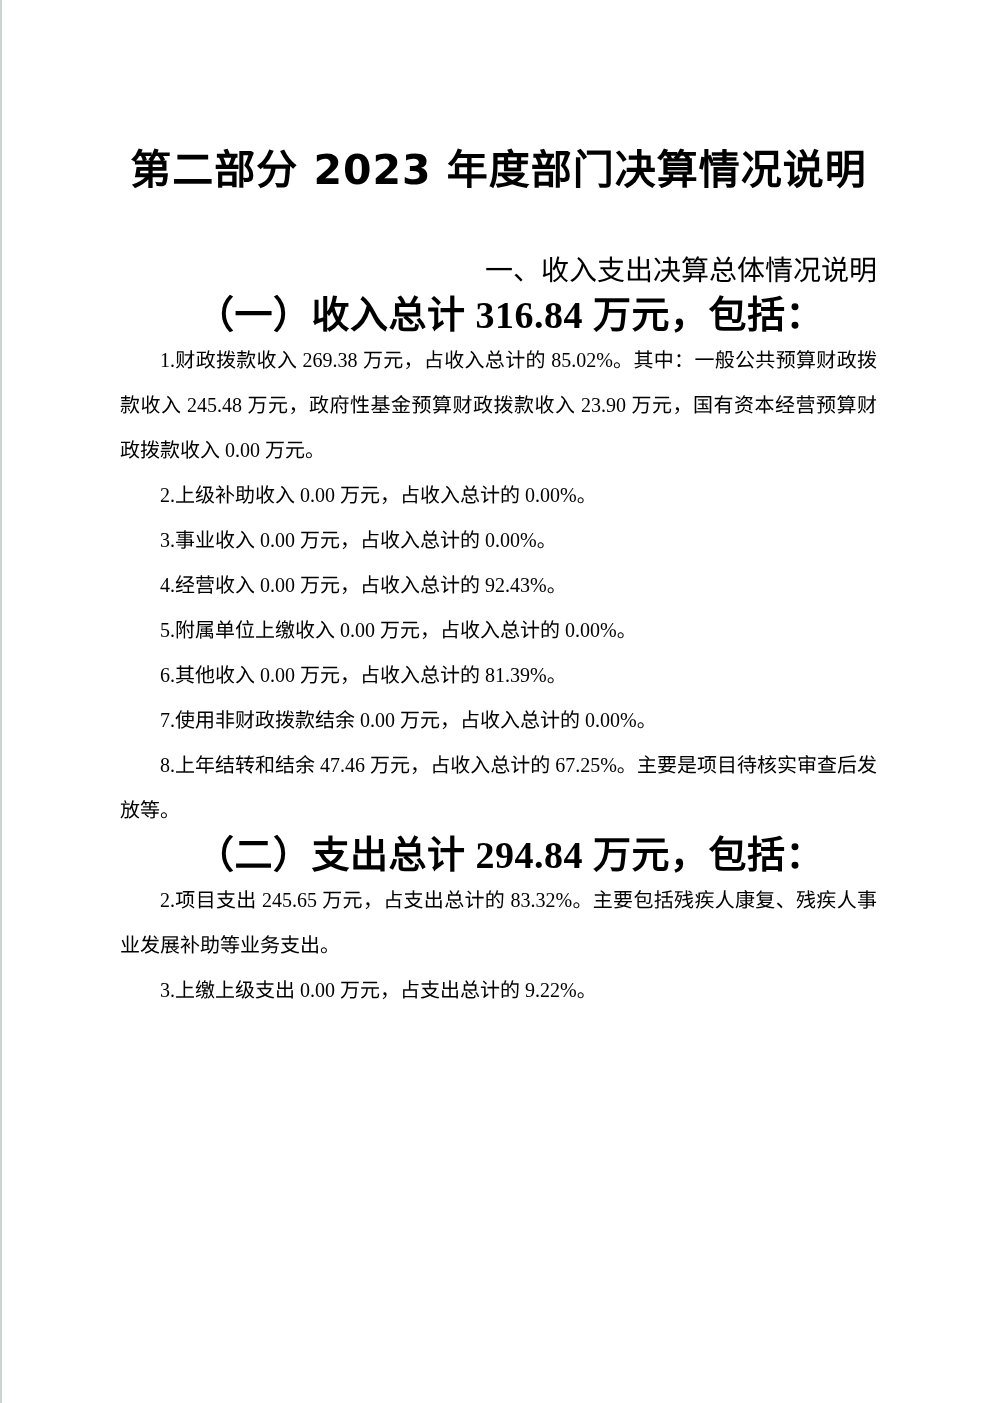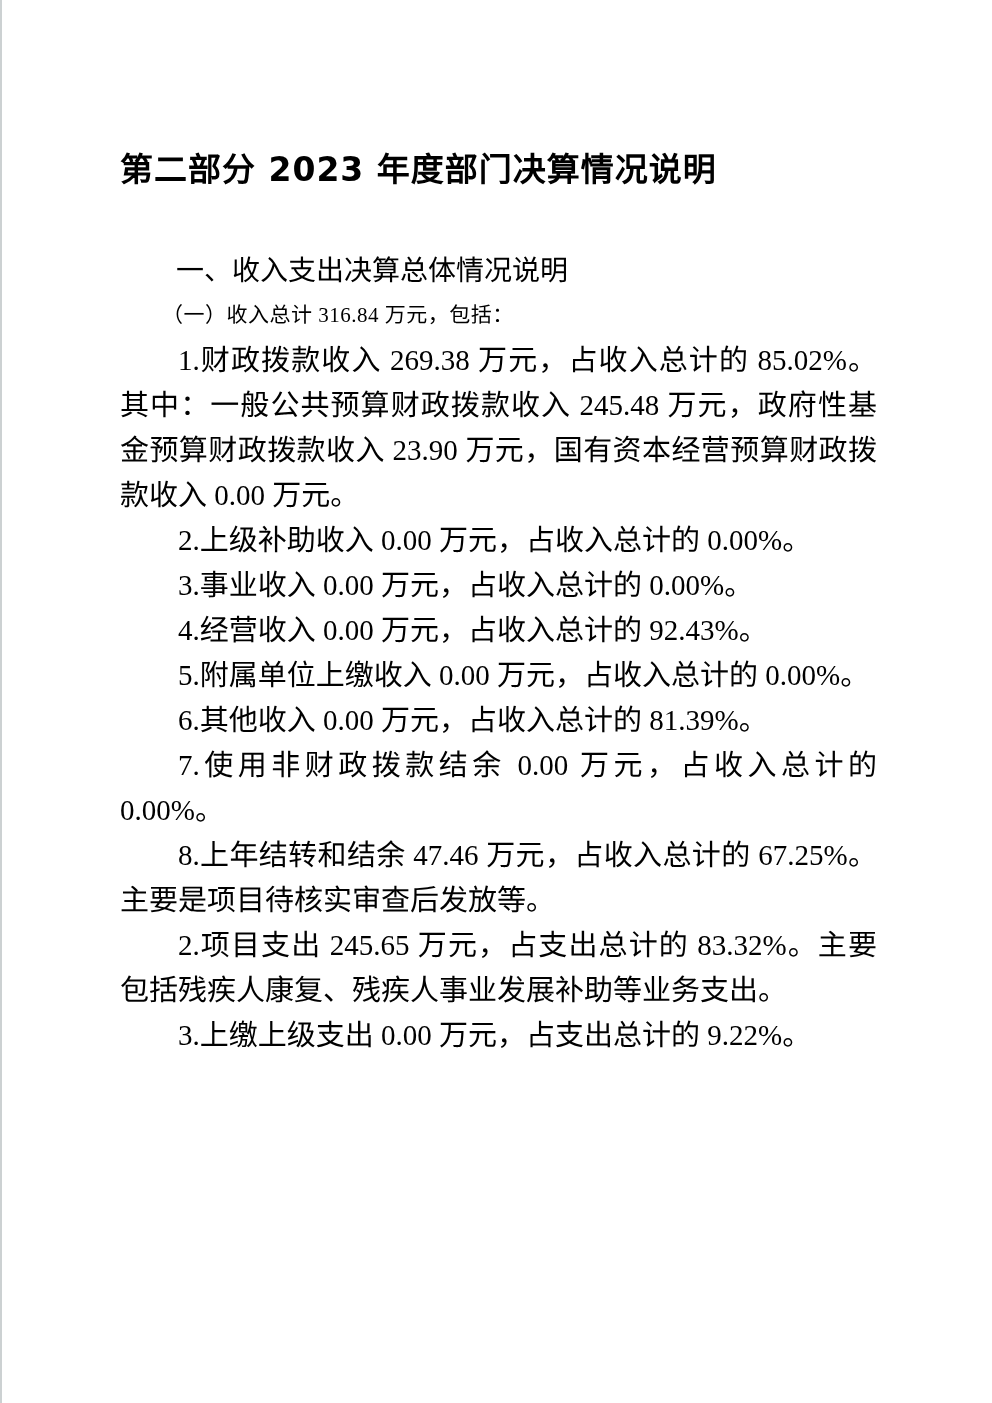--- a/index.html
+++ b/index.html
@@ -30,48 +30,49 @@
   .page-content {
     position: absolute;
     left: 120px;
     top: 150px;
     width: 757px;
   }
 
   .doc-title {
     font-family: "DejaVu Sans", "Liberation Sans", sans-serif;
     font-weight: bold;
-    font-size: 33px;
+    font-size: 41px;
     line-height: 40px;
-    text-align: left;
+    text-align: center;
     letter-spacing: 1px;
     margin-bottom: 58px;
     white-space: nowrap;
   }
 
   .h1 {
     font-family: "DejaVu Sans", "Liberation Sans", sans-serif;
     font-weight: 500;
     font-size: 28px;
     line-height: 45px;
     text-indent: 2em;
+    text-align: right;
   }
 
   .h2 {
     font-family: "Liberation Serif", "DejaVu Serif", serif;
-    font-weight: normal;
-    font-size: 21px;
+    font-weight: bold;
+    font-size: 38px;
     line-height: 45px;
     text-indent: 2em;
     letter-spacing: 0.5px;
   }
 
   .para {
     font-family: "Liberation Serif", "DejaVu Serif", serif;
-    font-size: 29px;
+    font-size: 20px;
     line-height: 45px;
     text-indent: 2em;
     text-align: justify;
     text-justify: inter-ideograph;
   }
 </style>
 </head>
 <body>
 
 <div class="page-edge"></div>
@@ -94,19 +95,20 @@
 
   <div class="para">5.附属单位上缴收入 0.00 万元，占收入总计的 0.00%。</div>
 
   <div class="para">6.其他收入 0.00 万元，占收入总计的 81.39%。</div>
 
   <div class="para">7.使用非财政拨款结余 0.00 万元，占收入总计的 0.00%。</div>
 
   <div class="para">8.上年结转和结余 47.46 万元，占收入总计的 67.25%。主要是项目待核实审查后发放等。</div>
 
 
+  <div class="h2">（二）支出总计 294.84 万元，包括：</div>
 
 
   <div class="para">2.项目支出 245.65 万元，占支出总计的 83.32%。主要包括残疾人康复、残疾人事业发展补助等业务支出。</div>
 
   <div class="para">3.上缴上级支出 0.00 万元，占支出总计的 9.22%。</div>
 
 </div>
 
 </body></html>

